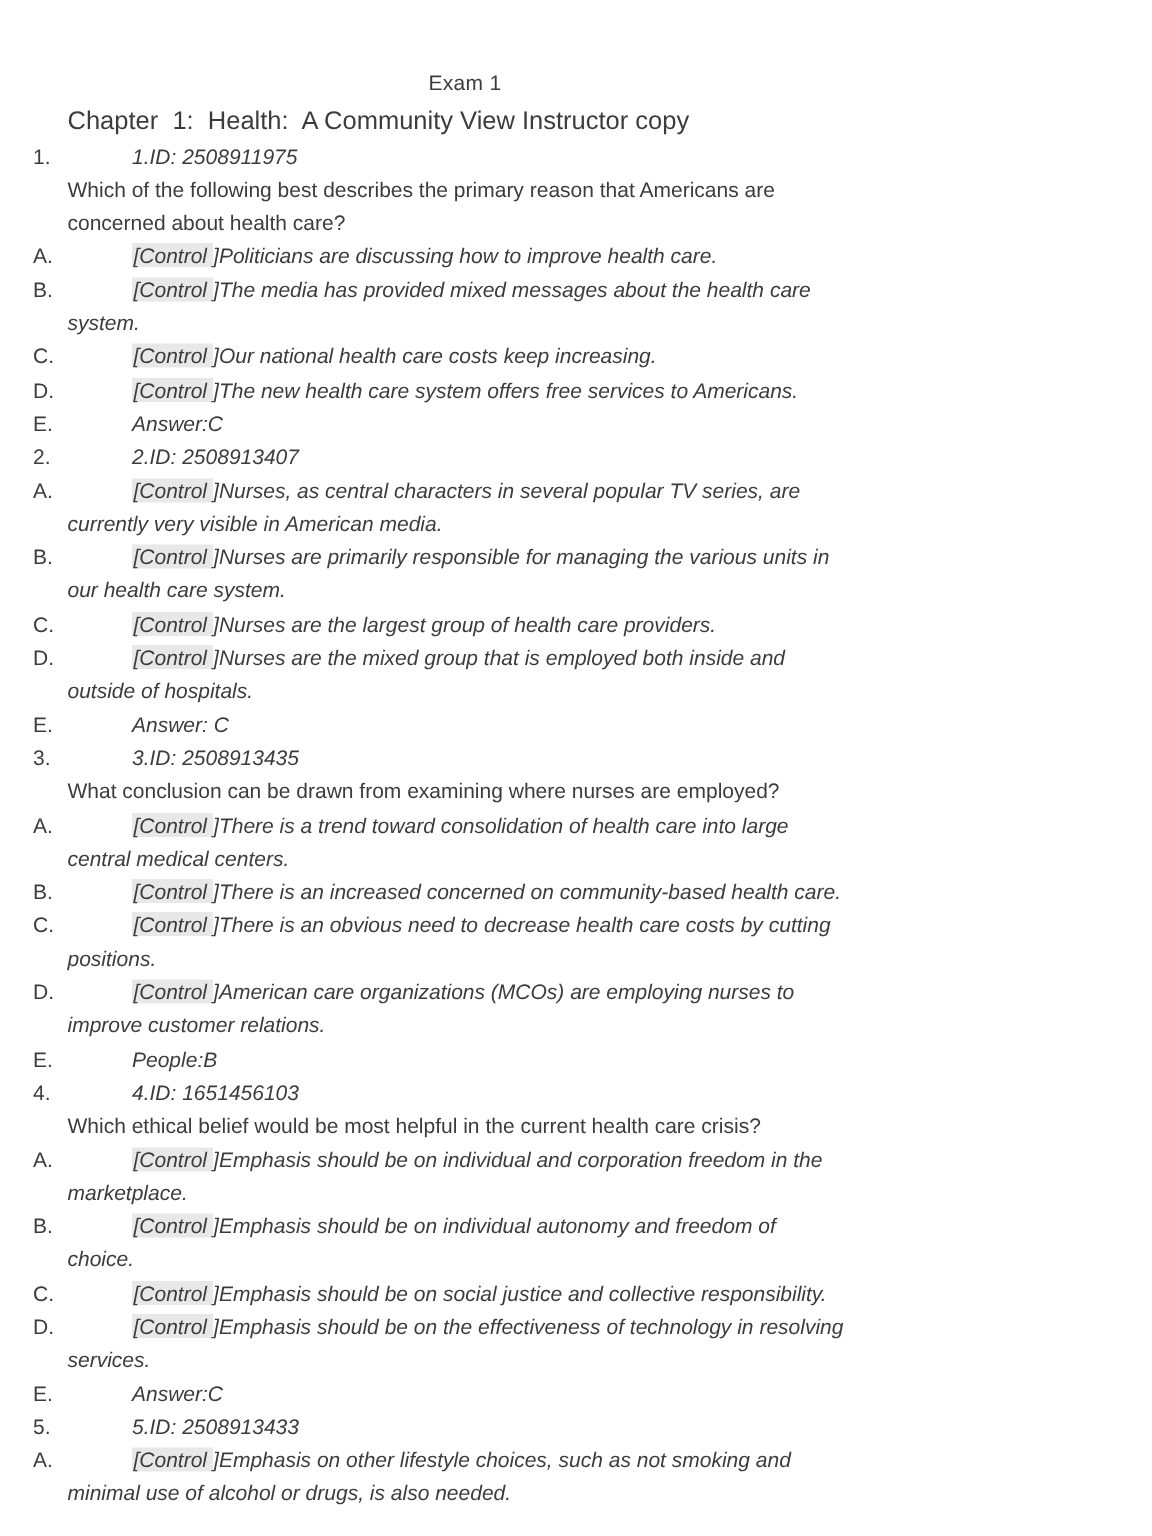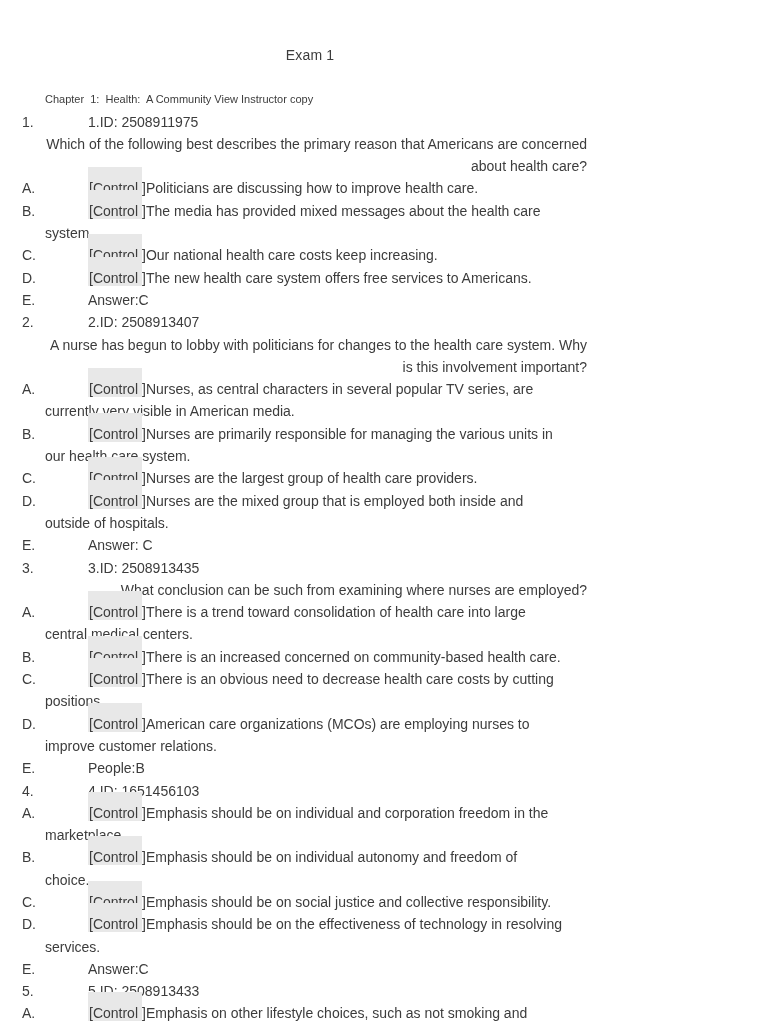--- a/index.html
+++ b/index.html
@@ -22,44 +22,44 @@
     padding-top:44px;
     overflow:hidden;
     font-size:14px;
     line-height:22.3px;
   }
   .doc-title{
     text-align:center;
     letter-spacing:0.2px;
   }
   .chapter{
-    margin:22px 55px 0 45px;
+    margin:4px 55px 0 45px;
     white-space:pre-wrap;
-    font-size:11px;
+    font-size:17px;
   }
   .qblock{margin:0;}
   .row{
     position:relative;
     margin:0 55px 0 45px;
   }
   .row .marker{
     position:absolute;
     left:-23px;
     top:0;
   }
   .row .content{
     text-indent:43px;
+    font-style:italic;
   }
   .qtext{
-    margin:0 33px 0 45px;
-    text-align:right;
+    margin:0 84px 0 45px;
   }
   .ctrl{
     background:var(--control-bg);
-    padding:13px 4px 0 1px;
+    padding:0 4px 0 1px;
   }
 </style>
 </head>
 <body>
 
 <div class="page">
   <div class="doc-title">Exam 1</div>
   <div class="chapter">Chapter  1:  Health:  A Community View Instructor copy</div>
   <div id="questions">
       <div class="qblock">
@@ -87,21 +87,20 @@
         <div class="row">
           <span class="marker">E.</span>
           <div class="content"><span>Answer:C</span></div>
         </div>
       </div>
       <div class="qblock">
         <div class="row">
           <span class="marker">2.</span>
           <div class="content">2.ID: 2508913407</div>
         </div>
-        <div class="qtext">A nurse has begun to lobby with politicians for changes to the health care system. Why is this involvement important?</div>
         <div class="row">
           <span class="marker">A.</span>
           <div class="content"><span class="ctrl">[Control</span><span>]</span><span>Nurses, as central characters in several popular TV series, are currently very visible in American media.</span></div>
         </div>
         <div class="row">
           <span class="marker">B.</span>
           <div class="content"><span class="ctrl">[Control</span><span>]</span><span>Nurses are primarily responsible for managing the various units in our health care system.</span></div>
         </div>
         <div class="row">
           <span class="marker">C.</span>
@@ -114,21 +113,21 @@
         <div class="row">
           <span class="marker">E.</span>
           <div class="content"><span>Answer: C</span></div>
         </div>
       </div>
       <div class="qblock">
         <div class="row">
           <span class="marker">3.</span>
           <div class="content">3.ID: 2508913435</div>
         </div>
-        <div class="qtext">What conclusion can be such from examining where nurses are employed?</div>
+        <div class="qtext">What conclusion can be drawn from examining where nurses are employed?</div>
         <div class="row">
           <span class="marker">A.</span>
           <div class="content"><span class="ctrl">[Control</span><span>]</span><span>There is a trend toward consolidation of health care into large central medical centers.</span></div>
         </div>
         <div class="row">
           <span class="marker">B.</span>
           <div class="content"><span class="ctrl">[Control</span><span>]</span><span>There is an increased concerned on community-based health care.</span></div>
         </div>
         <div class="row">
           <span class="marker">C.</span>
@@ -141,20 +140,21 @@
         <div class="row">
           <span class="marker">E.</span>
           <div class="content"><span>People:B</span></div>
         </div>
       </div>
       <div class="qblock">
         <div class="row">
           <span class="marker">4.</span>
           <div class="content">4.ID: 1651456103</div>
         </div>
+        <div class="qtext">Which ethical belief would be most helpful in the current health care crisis?</div>
         <div class="row">
           <span class="marker">A.</span>
           <div class="content"><span class="ctrl">[Control</span><span>]</span><span>Emphasis should be on individual and corporation freedom in the marketplace.</span></div>
         </div>
         <div class="row">
           <span class="marker">B.</span>
           <div class="content"><span class="ctrl">[Control</span><span>]</span><span>Emphasis should be on individual autonomy and freedom of choice.</span></div>
         </div>
         <div class="row">
           <span class="marker">C.</span>

